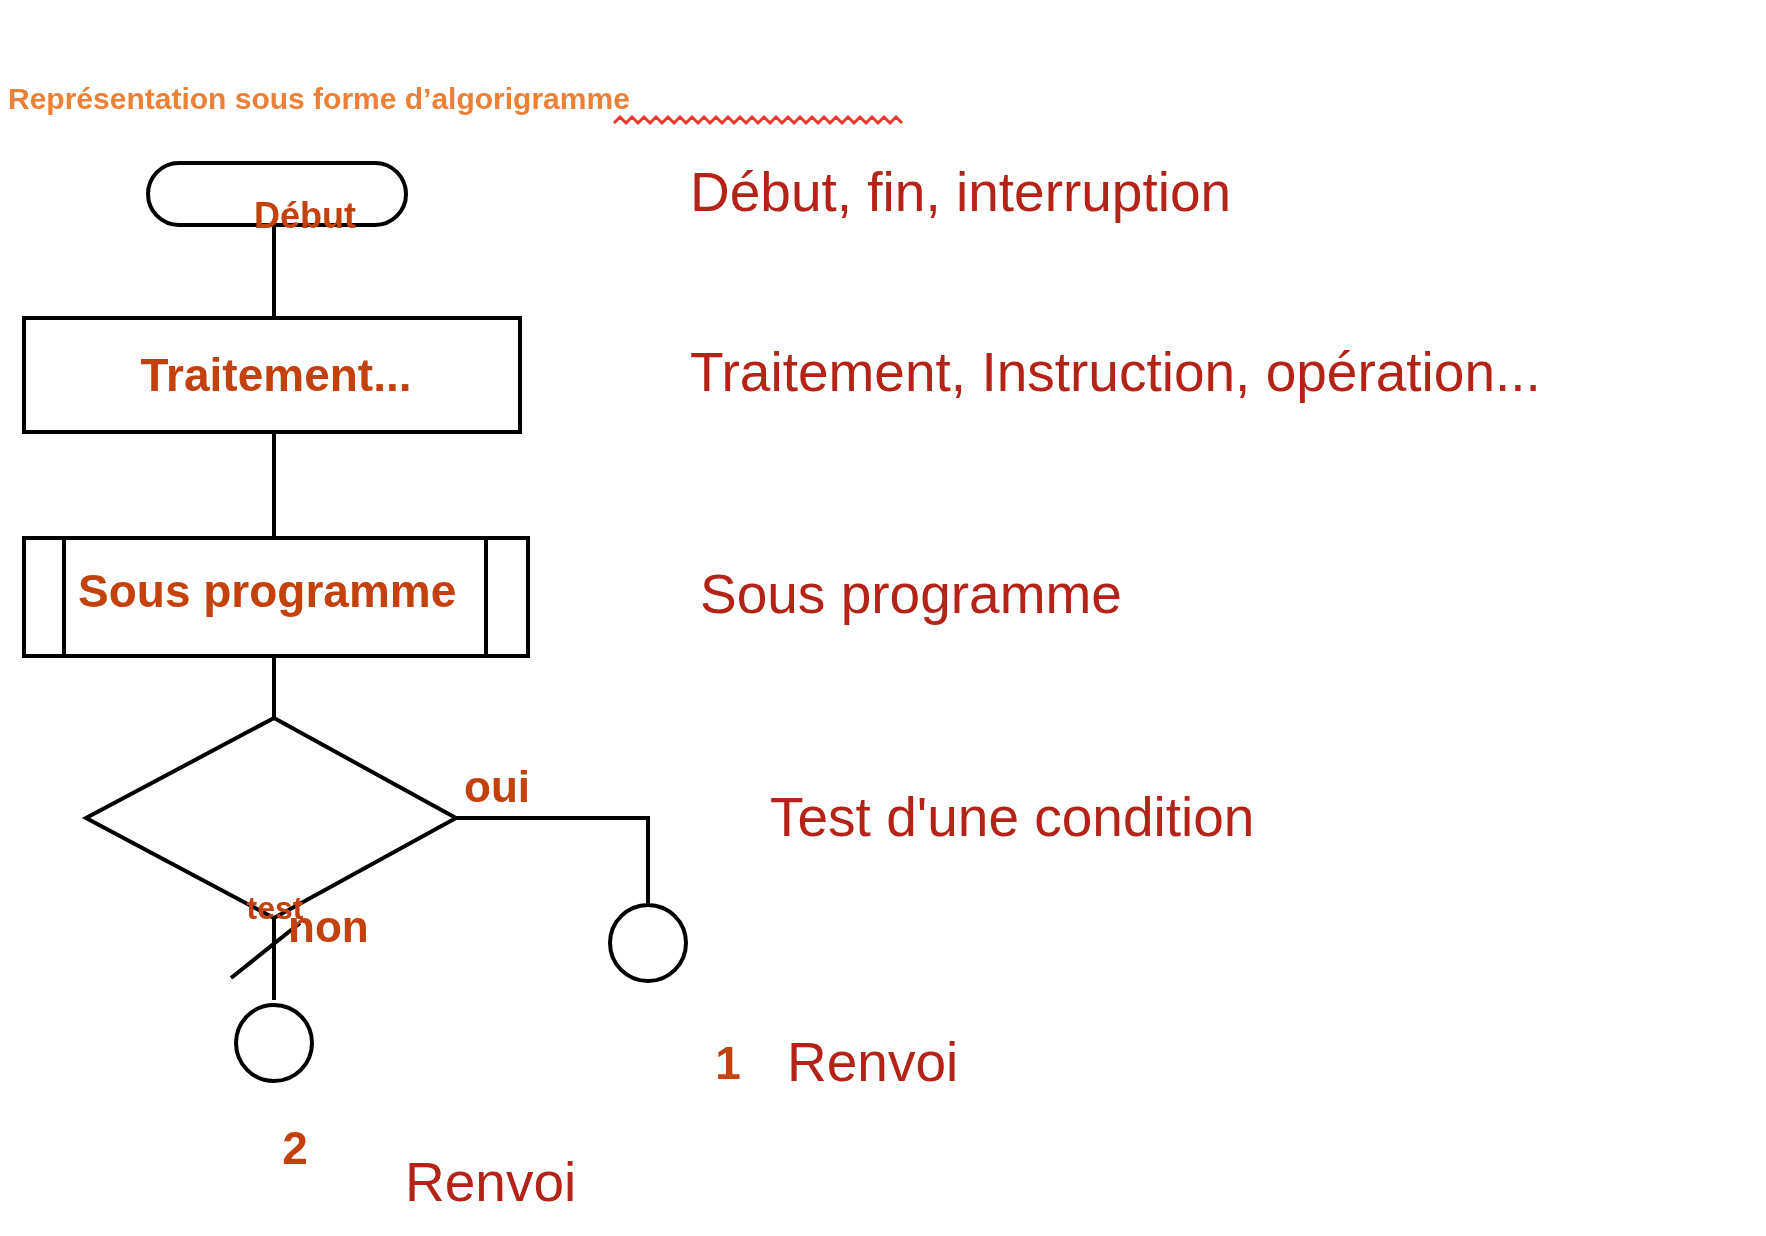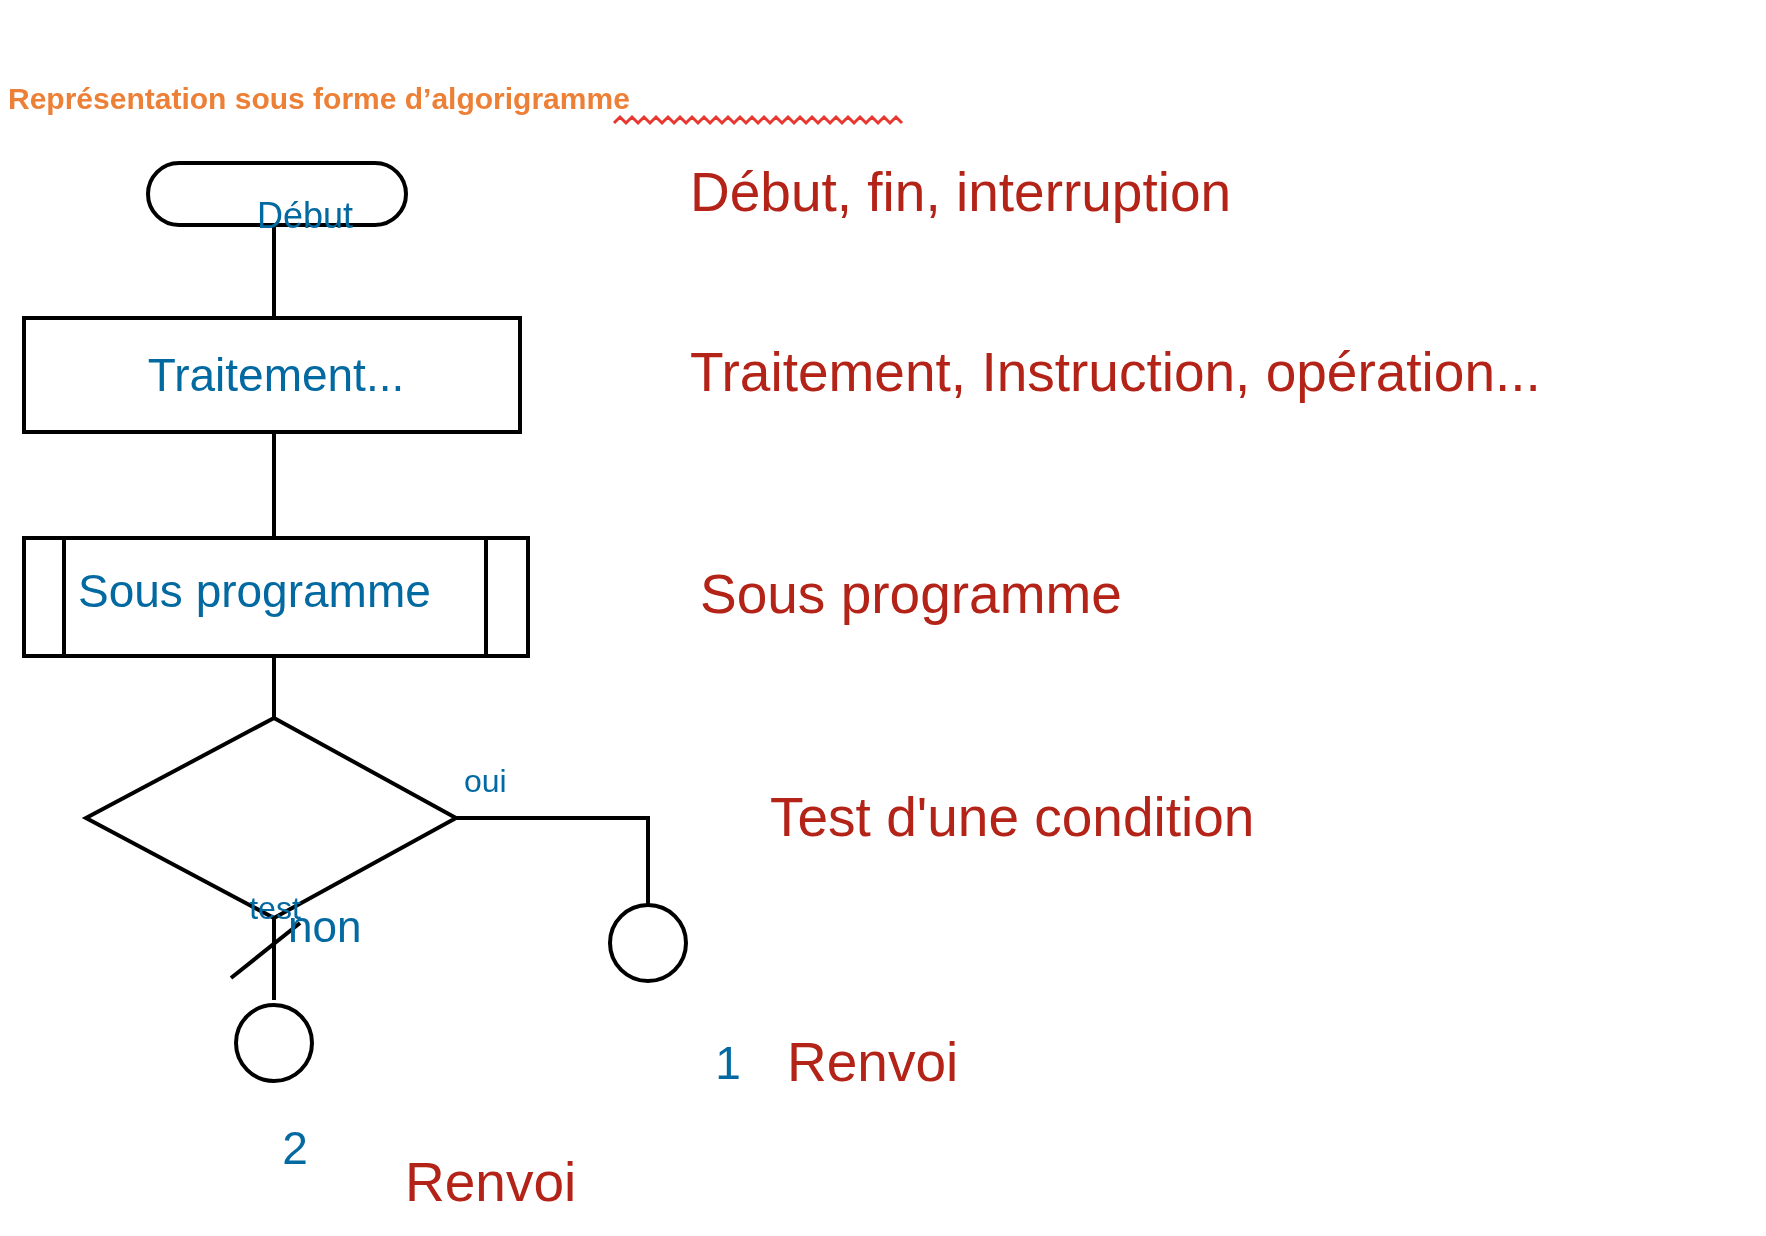--- a/index.html
+++ b/index.html
@@ -45,30 +45,31 @@
   }
   .lg-debut   { left: 690px; top: 165px; }
   .lg-trait   { left: 690px; top: 345px; }
   .lg-sous    { left: 700px; top: 567px; }
   .lg-test    { left: 770px; top: 790px; }
   .lg-renvoi1 { left: 787px; top: 1035px; }
   .lg-renvoi2 { left: 405px; top: 1155px; }
 
   .shape-text {
     position: absolute;
-    color: #0369a1;
+    color: #c2410c;
     font-family: "Liberation Sans", sans-serif;
     white-space: nowrap;
     line-height: 1;
+    font-weight: bold;
   }
   .t-debut { left: 0; top: 198px; width: 610px; text-align: center; font-size: 36px; }
   .t-instruction { left: 24px; top: 352px; width: 504px; text-align: center; font-size: 46px; }
   .t-sousprog { left: 78px; top: 568px; width: 400px; text-align: left; font-size: 46px; }
   .t-test { left: 110px; top: 892px; width: 330px; text-align: center; font-size: 32px; }
-  .t-oui { left: 464px; top: 765px; font-size: 32px; }
+  .t-oui { left: 464px; top: 765px; font-size: 44px; }
   .t-non { left: 288px; top: 905px; font-size: 44px; }
   .t-one { left: 683px; top: 1040px; width: 90px; text-align: center; font-size: 46px; }
   .t-two { left: 250px; top: 1125px; width: 90px; text-align: center; font-size: 46px; }
 </style>
 </head>
 <body>
 
 <div id="canvas">
 
   <svg width="1766" height="1236" viewBox="0 0 1766 1236" style="position:absolute;left:0;top:0;">

